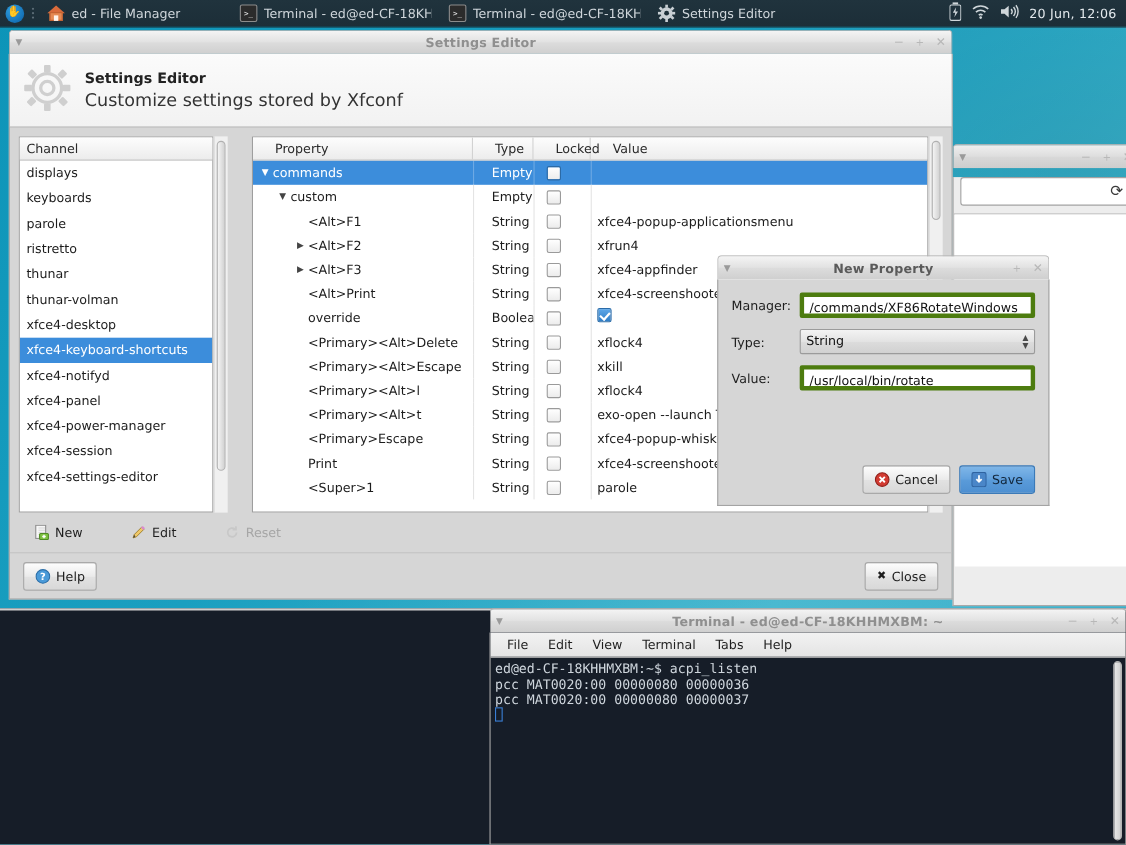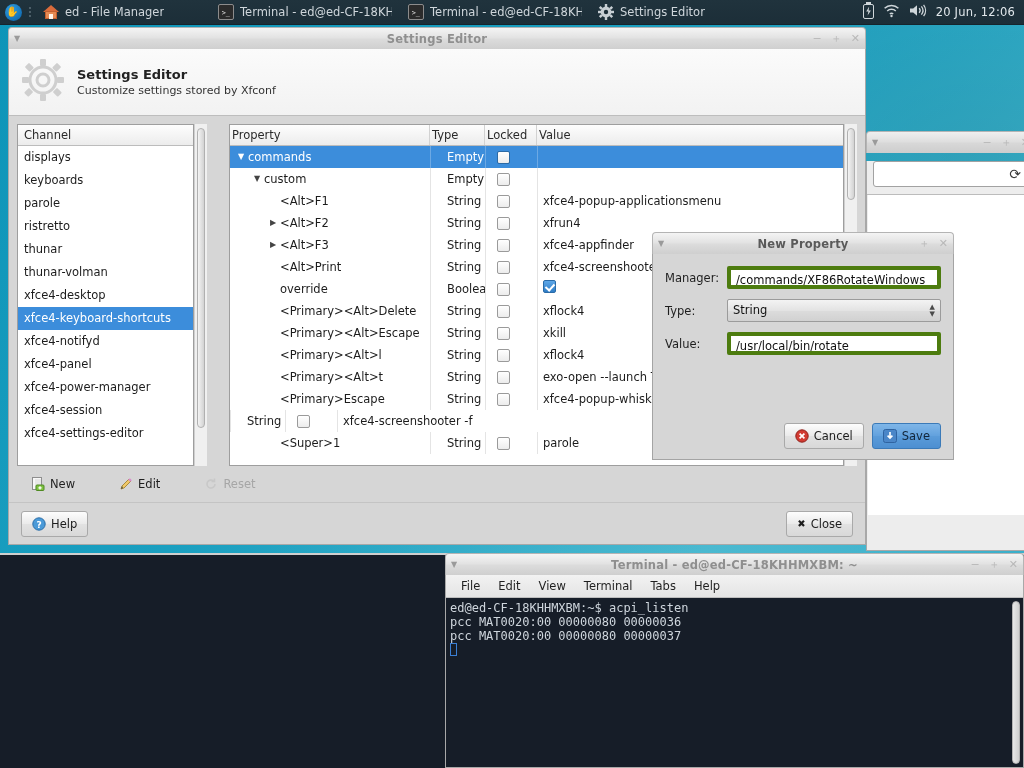--- a/index.html
+++ b/index.html
@@ -109,21 +109,21 @@
     border: 1px solid #a8a8a8; border-top: none;
     display: flex; flex-direction: column;
   }
   .se-header {
     display: flex; align-items: center; gap: 12px;
     padding: 9px 12px 10px 12px;
     background: linear-gradient(to bottom, #fbfbfb, #f2f2f2);
     border-bottom: 1px solid #bdbdbd;
   }
   .se-header .htext h1 { margin:0; font-size: 13px; font-weight: bold; color: #222; }
-  .se-header .htext p { margin: 2px 0 0 0; font-size: 11px; color: #333; }
+  .se-header .htext p { margin: 2px 0 0 0; font-size: 16px; color: #333; }
   .se-main { flex: 1; display: flex; padding: 8px 8px 0 8px; gap: 22px; min-height:0; }
 
   .chan-wrap {
     width: 177px; display: flex; flex-direction: column;
     background: #fff; border: 1px solid #9e9e9e;
   }
   .chan-head {
     height: 21px; line-height: 20px; padding-left: 6px;
     font-size: 11.5px; color: #2a2a2a;
     background: linear-gradient(to bottom, #fdfdfd, #ececec);
@@ -139,21 +139,21 @@
   .prop-wrap {
     flex: 1; display: flex; flex-direction: column;
     background: #fff; border: 1px solid #9e9e9e; min-width: 0;
   }
   .prop-head {
     height: 21px; display: flex;
     background: linear-gradient(to bottom, #fdfdfd, #ececec);
     border-bottom: 1px solid #bcbcbc;
     font-size: 11.5px; color: #2a2a2a;
   }
-  .prop-head > div { line-height: 20px; padding-left: 2px; border-right: 1px solid #d2d2d2; }
+  .prop-head > div { line-height: 20px; padding-left: 20px; border-right: 1px solid #d2d2d2; }
   .col-prop { width: 200px; }
   .col-type { width: 55px; }
   .col-lock { width: 52px; }
   .col-val { flex: 1; border-right: none !important; }
   .prop-rows { flex: 1; overflow: hidden; }
   .prow { height: 22px; display: flex; font-size: 11.5px; color: #1c1c1c; }
   .prow.sel { background: #3c8ddb; color: #fff; }
   .prow > div { line-height: 22px; overflow: hidden; white-space: nowrap; }
   .prow .c-prop { width: 200px; display:flex; align-items:center; }
   .prow .c-type { width: 55px; padding-left: 16px; border-left: 1px solid #e4e4e4; }
@@ -514,20 +514,24 @@
                     <span class="tri"></span>
                     <span>&lt;Primary&gt;Escape</span>
                   </div>
                   <div class="c-type">String</div>
                   <div class="c-lock">
                     <span class="cbx"></span>
                   </div>
                   <div class="c-val"><span>xfce4-popup-whiskermenu</span></div>
                 </div>
                 <div class="prow">
+                  <div class="c-prop" style="padding-left:36px">
+                    <span class="tri"></span>
+                    <span>Print</span>
+                  </div>
                   <div class="c-type">String</div>
                   <div class="c-lock">
                     <span class="cbx"></span>
                   </div>
                   <div class="c-val"><span>xfce4-screenshooter -f</span></div>
                 </div>
                 <div class="prow">
                   <div class="c-prop" style="padding-left:36px">
                     <span class="tri"></span>
                     <span>&lt;Super&gt;1</span>

